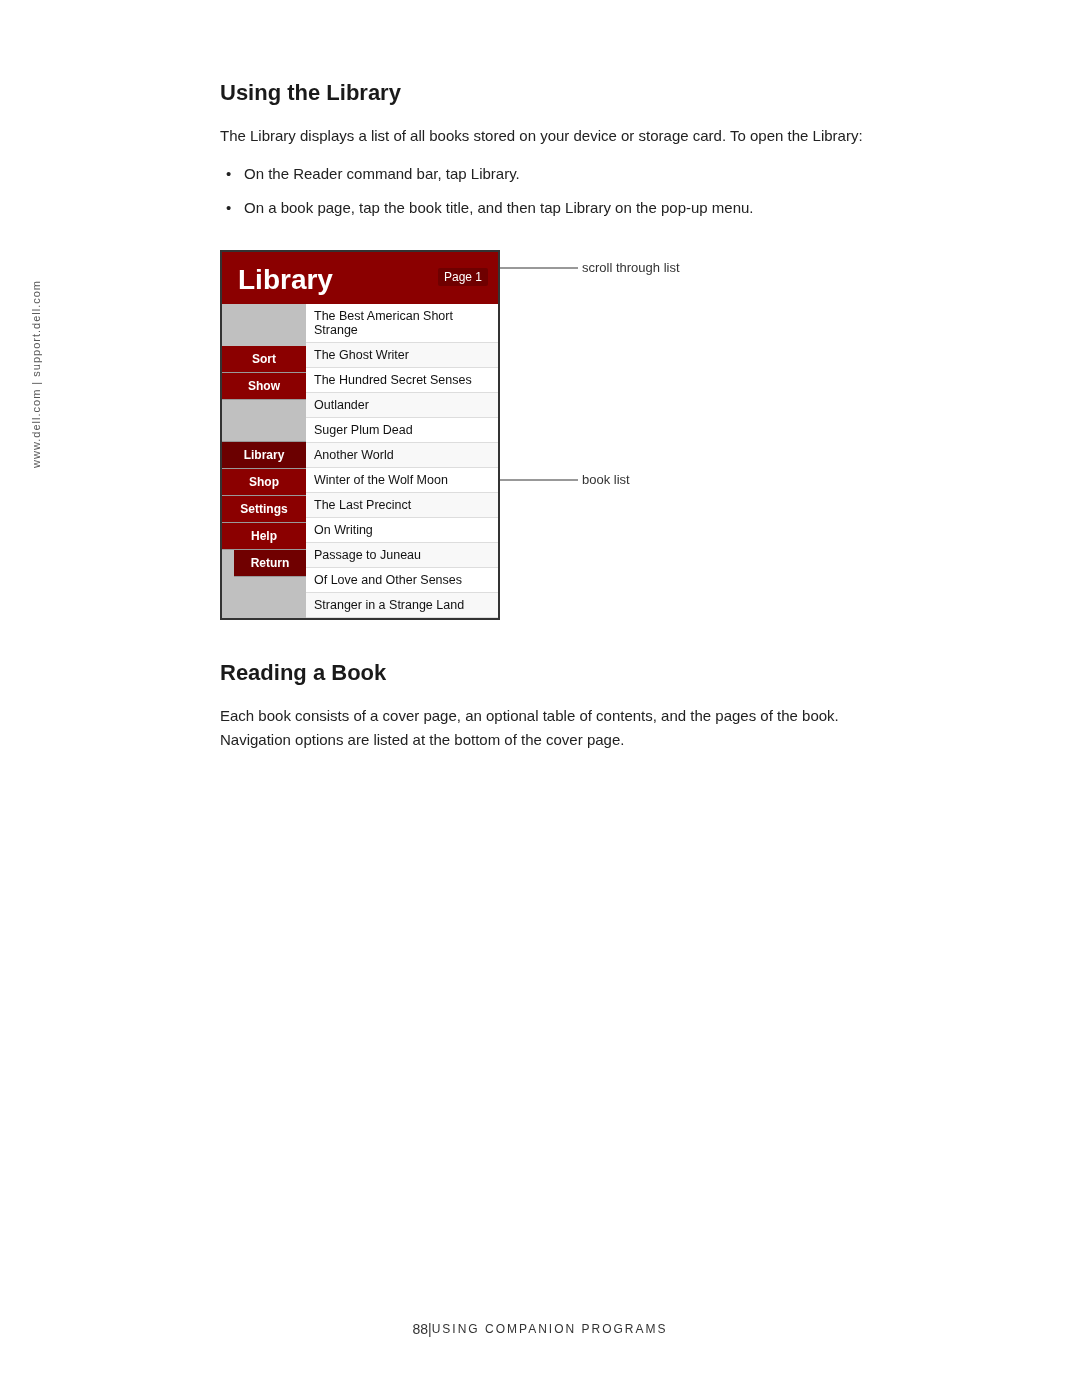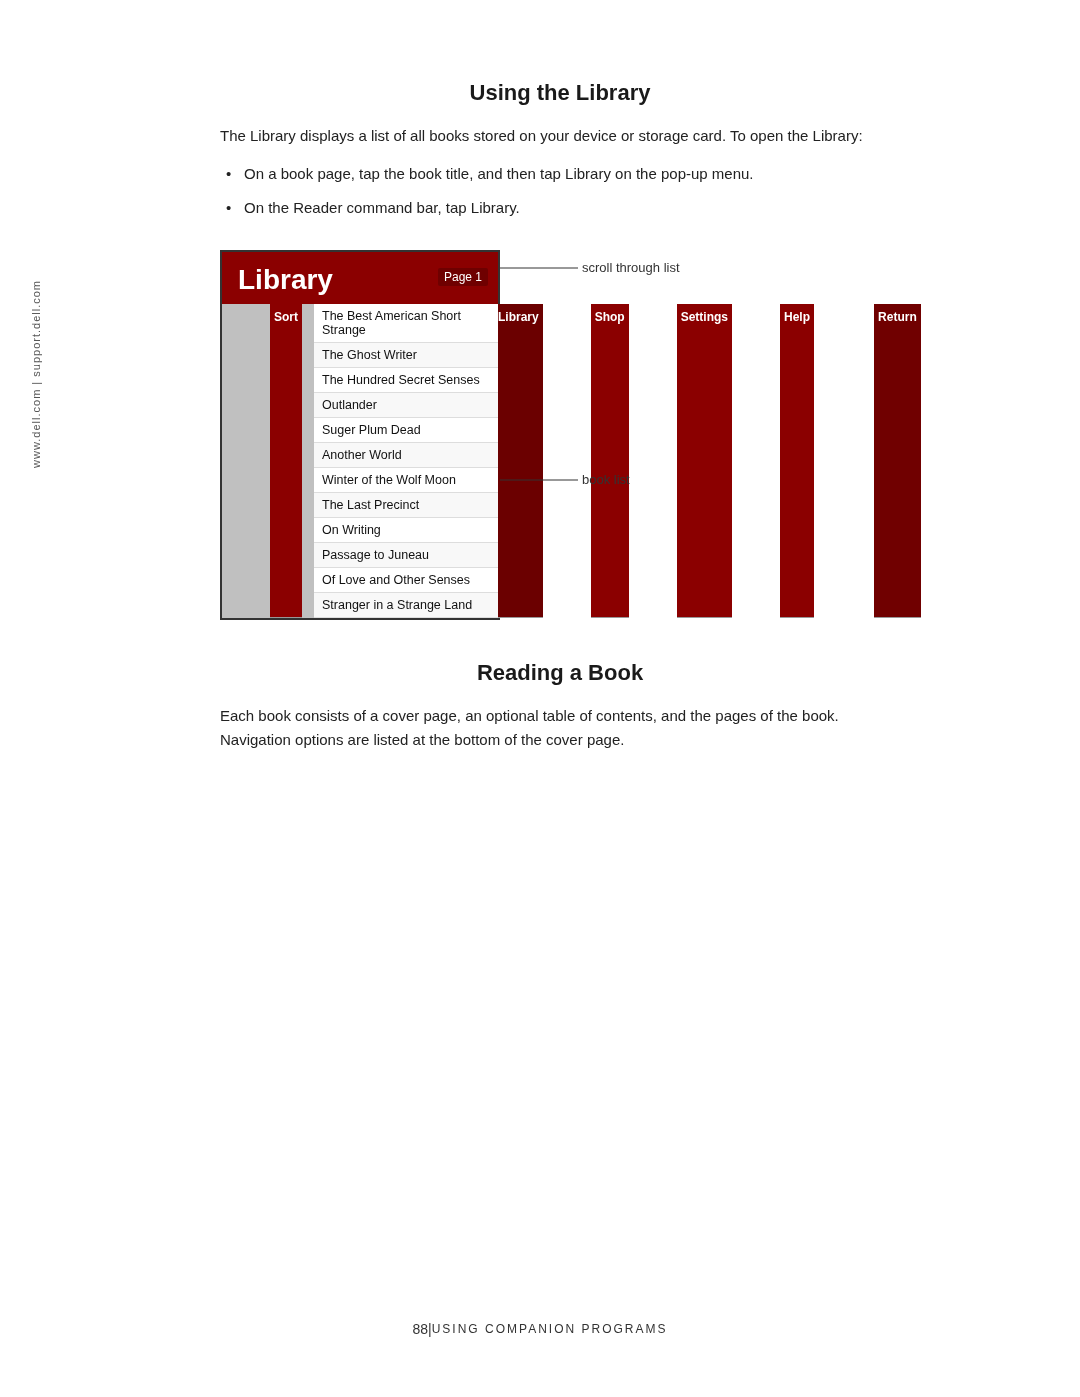--- a/index.html
+++ b/index.html
@@ -35,21 +35,20 @@
     }
 
     
     .section-heading {
       font-family: Arial, Helvetica, sans-serif;
       font-size: 22px;
       font-weight: bold;
       color: #1a1a1a;
       margin-bottom: 18px;
       margin-top: 0;
-      text-align: center;
     }
 
     .body-text {
       font-family: Arial, Helvetica, sans-serif;
       font-size: 15px;
       color: #222;
       line-height: 1.6;
       margin-bottom: 14px;
     }
 
@@ -120,26 +119,25 @@
     }
 
     
     .lib-body {
       display: flex;
       background: #fff;
     }
 
     
     .lib-sidebar {
-      width: 92px;
+      width: 84px;
       flex-shrink: 0;
       background: #c0c0c0;
       display: flex;
-      flex-direction: row;
-      gap: 48px;
+      flex-direction: column;
     }
 
     .lib-sidebar-spacer {
       height: 42px;
       background: #c0c0c0;
     }
 
     .sidebar-btn {
       background: #8b0000;
       color: #fff;
@@ -229,22 +227,22 @@
 
 <div class="page-container">
 
   <div class="side-text">www.dell.com | support.dell.com</div>
 
   <h2 class="section-heading">Using the Library</h2>
 
   <p class="body-text">The Library displays a list of all books stored on your device or storage card. To open the Library:</p>
 
   <ul class="bullet-list">
+    <li>On the Reader command bar, tap Library.</li>
     <li>On a book page, tap the book title, and then tap Library on the pop-up menu.</li>
-    <li>On the Reader command bar, tap Library.</li>
   </ul>
 
   <div class="device-area" style="position:relative;">
 
     <div class="device-screenshot">
 
       <div class="lib-header">
         <span class="lib-title">Library</span>
         <span class="lib-page">Page 1</span>
       </div>

